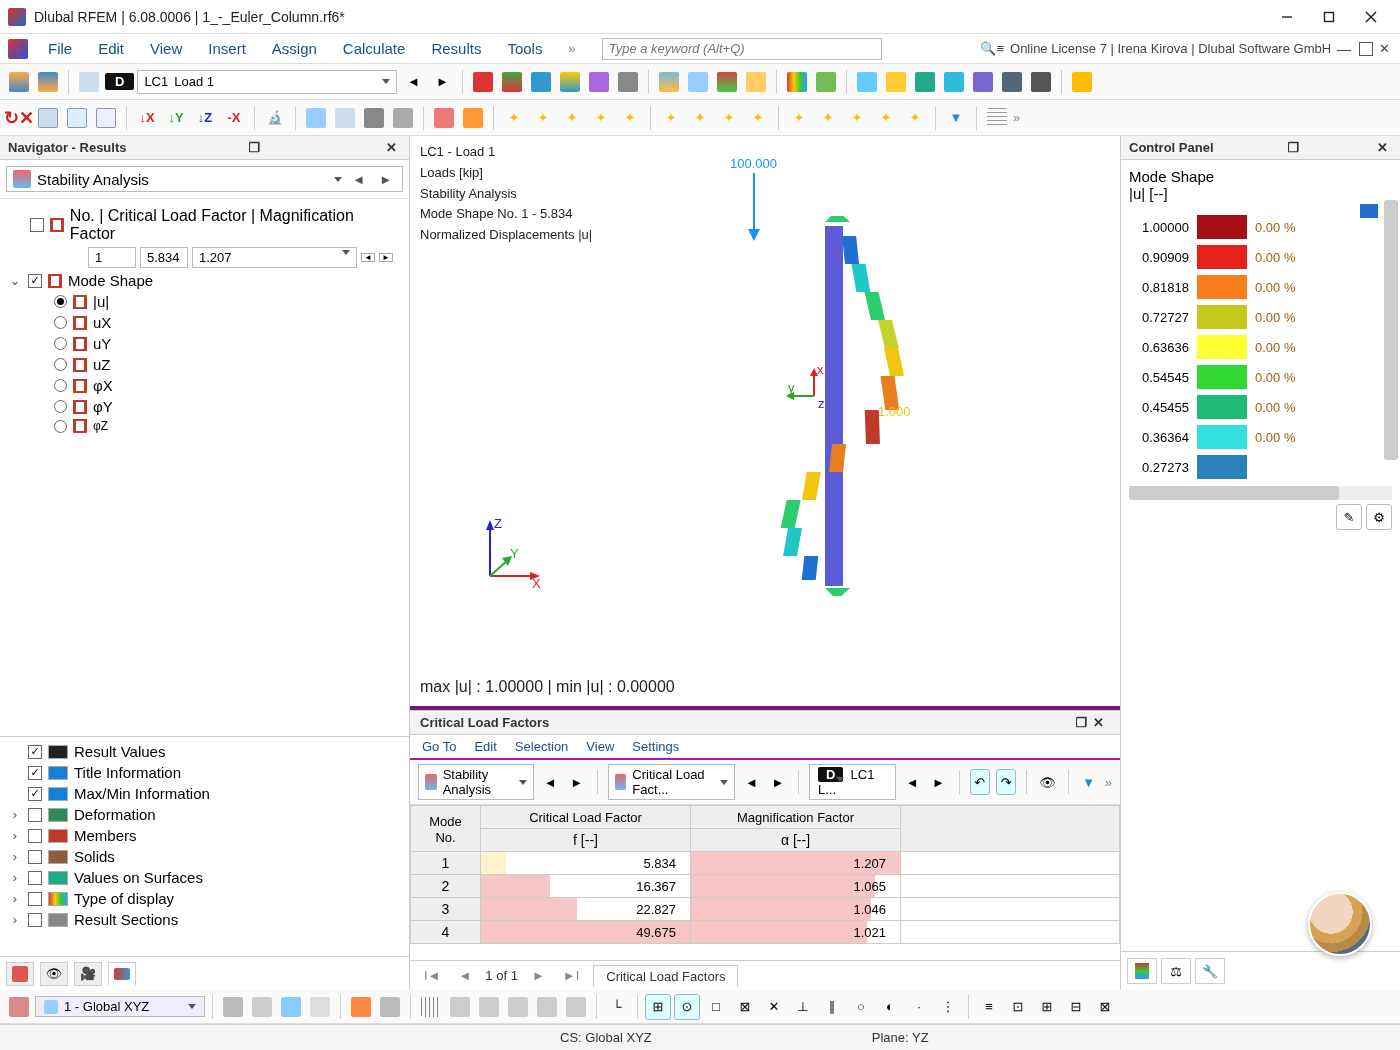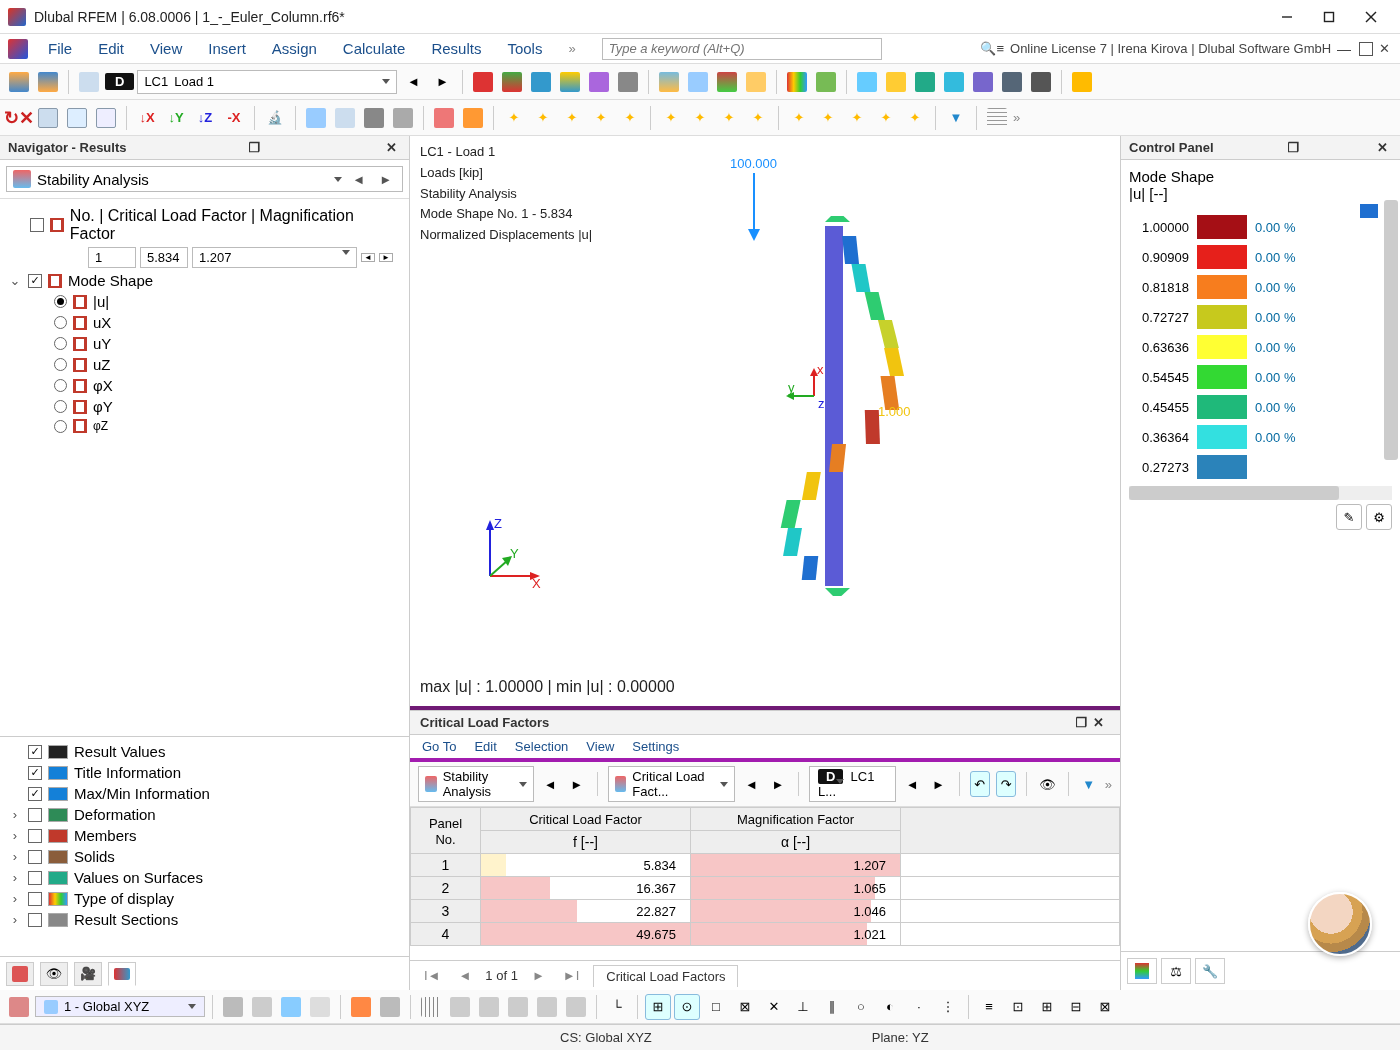--- a/index.html
+++ b/index.html
@@ -63,21 +63,21 @@
   .viewport { flex: 1; position: relative; background: #fff; border-bottom: 4px solid #701a75; }
   .vp-info { position:absolute; top:6px; left:10px; font-size:16px; color:#222; line-height:1.6;}
   .vp-load { position:absolute; top:18px; left:320px; color:#1990ff; font-size:15px; font-weight:500;}
   .vp-axis { position:absolute; bottom:110px; left:60px; }
   .vp-minmax { position:absolute; bottom:10px; left:10px; font-size:16px; color:#222;}
   .column-draw { position:absolute; left:360px; top:80px; width:140px; height:380px;}
 
   
   .table-area { height: 280px; display:flex; flex-direction:column; border-top:1px solid #ccc;}
   .table-head { background:#f3f3f3; padding:4px 10px; font-size:16px;font-weight:600;color:#333;border-bottom:1px solid #ccc;display:flex;align-items:center;}
-  .table-menu { display:flex; gap:18px; padding:4px 12px; color:#1b4f8b; font-size:15px; border-bottom:4px solid #a21caf;}
+  .table-menu { display:flex; gap:18px; padding:4px 12px; color:#1b4f8b; font-size:15px; border-bottom:2px solid #a21caf;}
   .table-toolbar { display:flex; align-items:center; gap:6px; padding:4px 8px; border-bottom:1px solid #ddd; background:#fafafa;}
   .table-toolbar .combo{display:flex;align-items:center;border:1px solid #bbb;padding:2px 6px;gap:6px;background:#fff;}
   .data-table { flex:1; overflow:auto;}
   table.clf { border-collapse:collapse; width:100%; }
   table.clf th, table.clf td { border:1px solid #ccc; padding:3px 10px; text-align:center; font-size:14px;}
   table.clf th { background:#eee; font-weight:normal;}
   table.clf td.mode { background:#eee;}
   table.clf td.val { text-align:right; padding-right:14px;}
   .bar-cell { position:relative; }
   .bar-cell .bar { position:absolute; left:0; top:0; bottom:0; background:#f7c6c6; }
@@ -86,21 +86,21 @@
   .table-footer{height:30px;display:flex;align-items:center;gap:10px;padding:0 10px;border-top:1px solid #ccc;font-size:14px;color:#333;}
   .table-footer .nav-arrow{color:#888;padding:0 4px;}
   .tab-cap{border:1px solid #ccc;border-bottom:none;padding:3px 12px;background:#fff;}
 
   
   .ctrlpanel { width:280px; border-left:1px solid #ccc; display:flex; flex-direction:column;}
   .cp-body { padding:8px; font-size:14px; flex:1; overflow:auto; position:relative;}
   .legend-row { display:flex; align-items:center; gap:8px; height:30px;}
   .legend-row .lab { width:60px; text-align:right;}
   .legend-row .sw { width:50px; height:24px; }
-  .legend-row .pct { color:#0369a1; }
+  .legend-row .pct { color:#a16207; }
   .cp-tabs { border-top:1px solid #ccc; padding:6px; display:flex; gap:4px;}
   .cp-tabs .t{width:30px;height:26px;border:1px solid #ccc;display:flex;align-items:center;justify-content:center;}
   .cp-scroll{position:absolute;right:2px;top:40px;width:14px;height:260px;background:#ccc;border-radius:3px;}
   .cp-hscroll{height:14px;background:#eee;margin:4px 0;position:relative;}
   .cp-hscroll .th{position:absolute;left:0;top:0;bottom:0;width:210px;background:#ccc;border-radius:3px;}
 
   
   .statusbar2 { height: 26px; background:#f5f5f5; border-top:1px solid #ccc; display:flex; align-items:center; font-size:14px; color:#333;}
   .statusbar2 .seg{padding:0 40px;}
 
@@ -568,21 +568,21 @@
         <span class="tb-btn">👁</span>
         <span class="tb-sep"></span>
         <span class="tb-btn" style="color:#28c">▼</span>
         <span style="color:#888">»</span>
       </div>
 
       <div class="data-table">
         <table class="clf">
           <thead>
             <tr>
-              <th rowspan="2" style="width:70px"><span>Panel</span><br><span>No.</span></th>
+              <th rowspan="2" style="width:70px"><span>Mode</span><br><span>No.</span></th>
               <th style="width:210px"><span>Critical Load Factor</span></th>
               <th style="width:210px"><span>Magnification Factor</span></th>
               <th rowspan="2"></th>
             </tr>
             <tr>
               <th>f [--]</th>
               <th>α [--]</th>
             </tr>
           </thead>
           <tbody id="clf-body">

